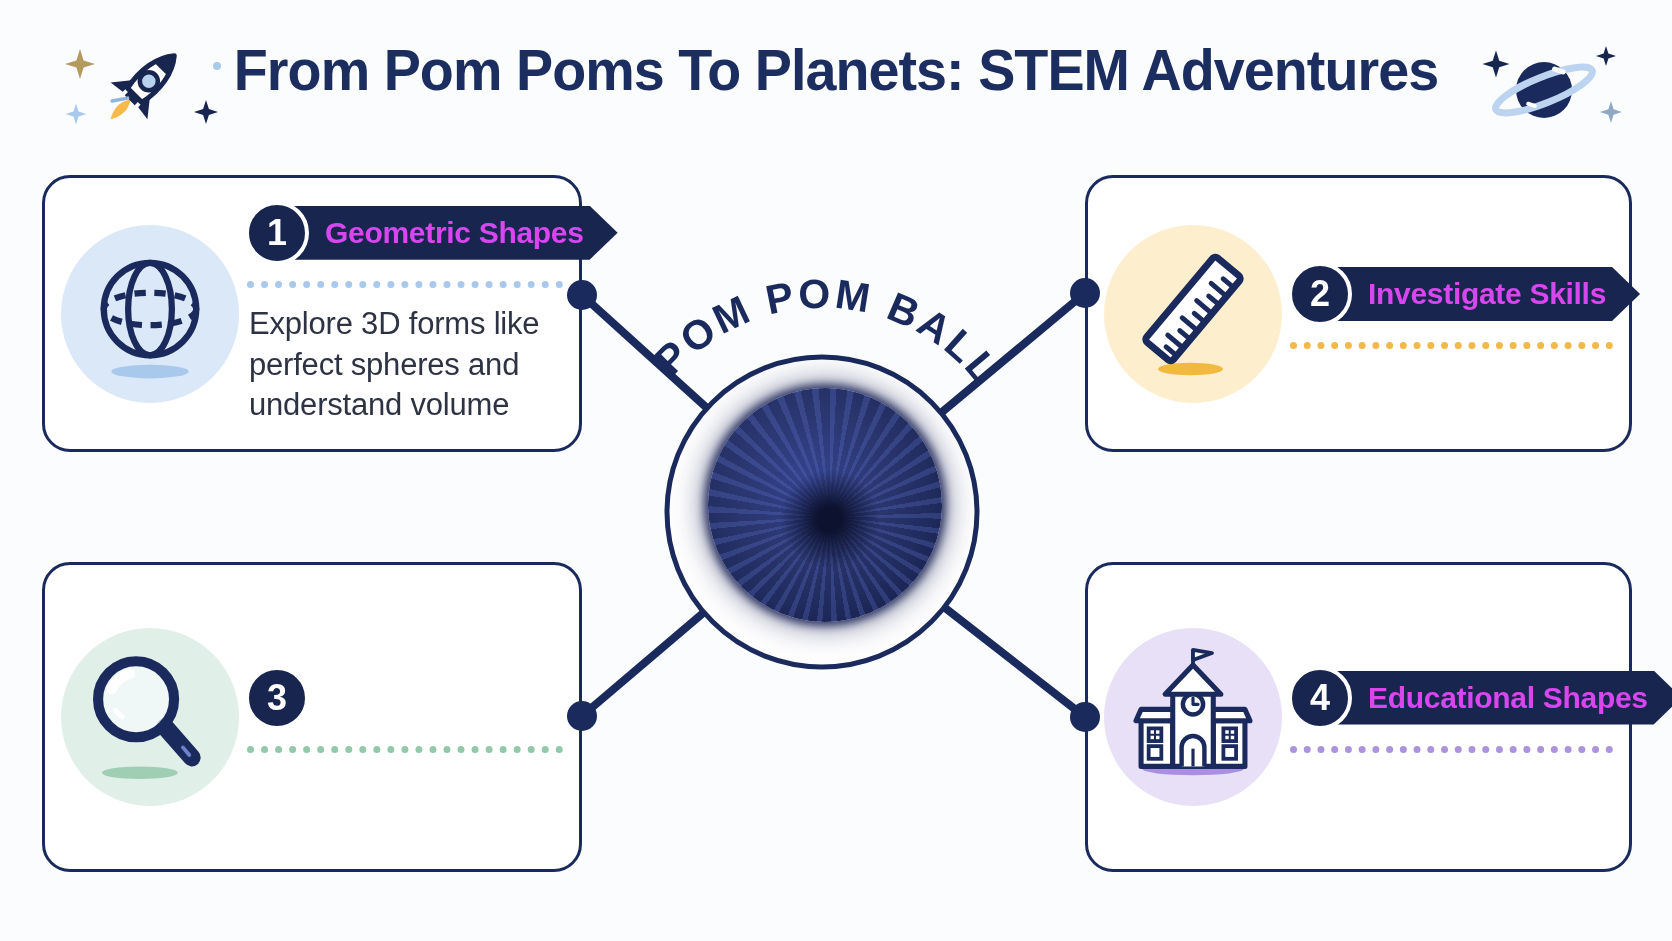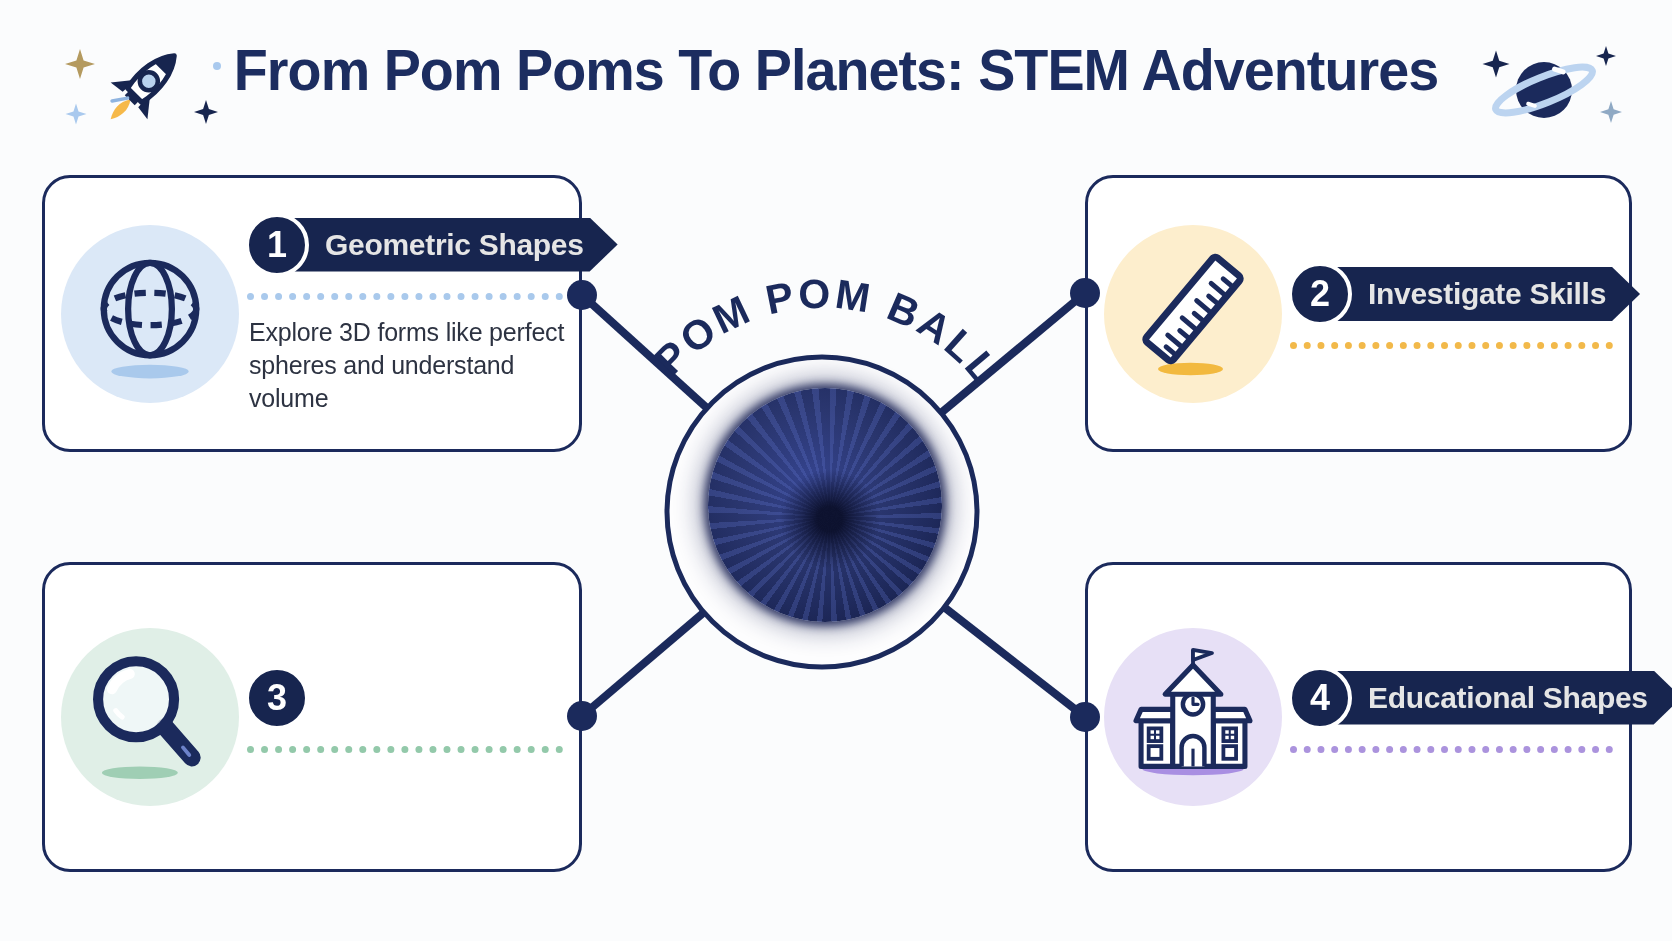--- a/index.html
+++ b/index.html
@@ -38,28 +38,28 @@
     display:flex;align-items:center;justify-content:center;
     color:#fff;font-size:36px;font-weight:700;
   }
   .badge-banner{
     position:relative;z-index:1;flex:1 1 auto;height:54px;margin-left:-34px;
     background:#17254f;display:flex;align-items:center;
     padding:0 34px 0 50px;box-sizing:border-box;
     clip-path:polygon(0 0, calc(100% - 28px) 0, 100% 50%, calc(100% - 28px) 100%, 0 100%);
   }
   .badge-banner span{
-    color:#e5e5e5;font-size:30px;font-weight:700;letter-spacing:-.3px;white-space:nowrap;
+    color:#d946ef;font-size:30px;font-weight:700;letter-spacing:-.3px;white-space:nowrap;
     overflow:hidden;
   }
   .divider{border:0;border-top:7px dotted #a9c9ec;margin:16px 2px 16px 2px;}
   .div-blue{border-top-color:#a9c9ec;} .div-yellow{border-top-color:#f2b94a;}
   .div-green{border-top-color:#93c9aa;} .div-purple{border-top-color:#ab93dd;}
   .desc{
-    margin:0 0 0 4px;font-size:25px;line-height:1.32;color:#2d3342;letter-spacing:-.2px;
+    margin:0 0 0 4px;font-size:31px;line-height:1.32;color:#2d3342;letter-spacing:-.2px;
   }
   
   .overlay{position:absolute;left:0;top:0;z-index:5;pointer-events:none;}
   .pompom{
     position:absolute;z-index:6;left:708px;top:388px;width:234px;height:234px;border-radius:50%;
     background:
       radial-gradient(circle at 52% 56%, rgba(9,13,38,.9) 0 7%, rgba(9,13,38,0) 28%),
       repeating-conic-gradient(from 8deg at 52% 55%, rgba(96,116,205,.28) 0deg 3deg, rgba(20,26,70,0) 3deg 8deg),
       radial-gradient(circle at 44% 40%, #35448f 0%, #2a366f 38%, #202b5e 64%, #18214d 84%, #131a40 100%);
     box-shadow:0 0 8px 4px rgba(28,36,86,.85), 0 0 22px 12px rgba(28,36,86,.32);

